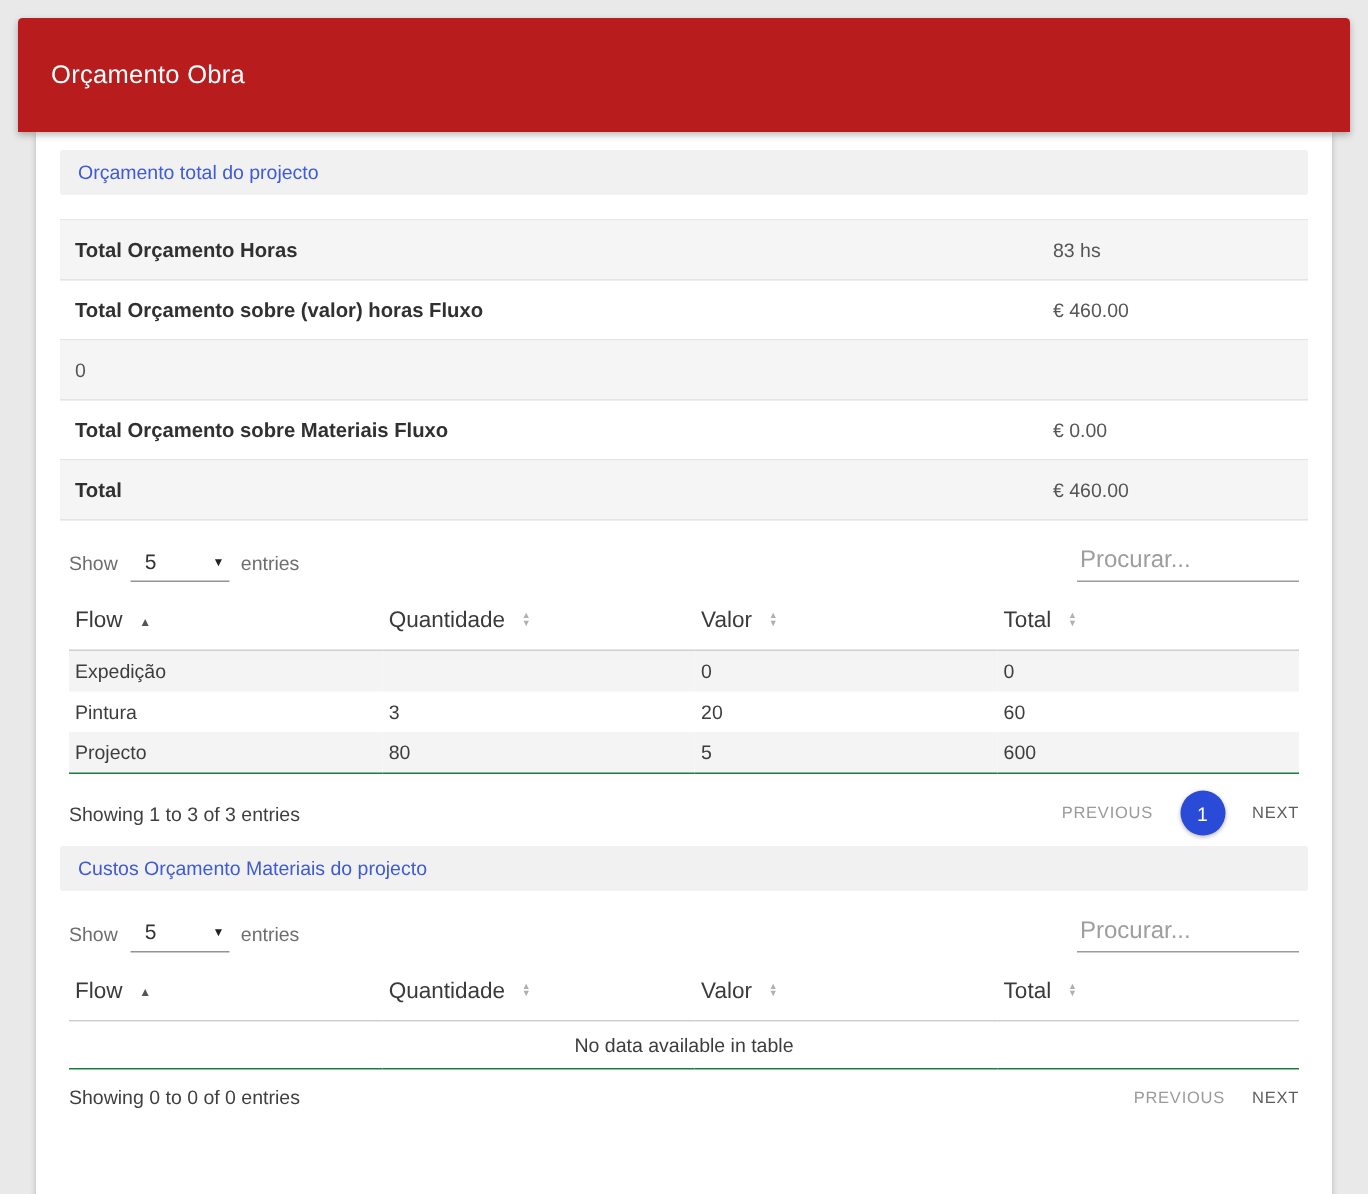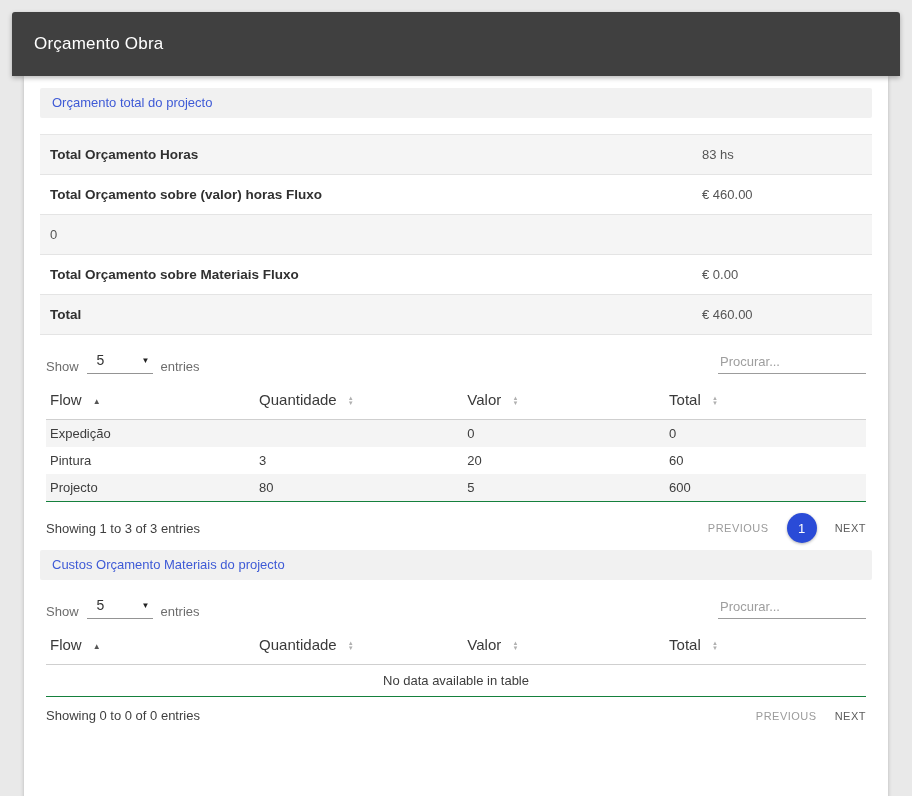--- a/index.html
+++ b/index.html
@@ -6,22 +6,22 @@
   html, body { width: 912px; height: 796px; }
   body {
     background: #e9e9e9;
     font-family: "Liberation Sans", sans-serif;
     overflow: hidden;
   }
   .page { width: 912px; height: 796px; padding: 12px; }
 
   
   .topbar {
-    height: 64px;
-    background: #404040;
+    height: 76px;
+    background: #b91c1c;
     border-radius: 3px 3px 0 0;
     display: flex;
     align-items: center;
     padding: 0 22px;
     box-shadow: 0 2px 5px rgba(0,0,0,.28);
     position: relative;
     z-index: 2;
   }
   .topbar-title { color: #ffffff; font-size: 17px; letter-spacing: .2px; }
 
@@ -60,36 +60,36 @@
   .summary-label { flex: 1; font-weight: 700; font-size: 13.5px; color: #303030; }
   .summary-value { width: 160px; font-size: 13px; color: #555555; }
 
   
   .dt-controls {
     display: flex;
     justify-content: space-between;
     align-items: flex-end;
     margin: 14px 6px 8px;
   }
-  .dt-length { font-size: 13px; color: #6d6d6d; display: flex; align-items: flex-end; gap: 8px; }
+  .dt-length { font-size: 13px; color: #6d6d6d; display: flex; align-items: center; gap: 8px; }
   .select-wrap { position: relative; display: inline-block; border-bottom: 1px solid #949494; }
   .select-wrap select {
     appearance: none; -webkit-appearance: none; -moz-appearance: none;
     border: 0; background: transparent; outline: none;
     font-family: "Liberation Sans", sans-serif;
     font-size: 14px; color: #333333;
     padding: 3px 24px 5px 10px; width: 66px; cursor: pointer;
   }
   .select-caret {
     position: absolute; right: 3px; top: 50%; transform: translateY(-55%);
     font-size: 8px; color: #222222; pointer-events: none;
   }
   .dt-search input {
     border: 0; border-bottom: 1px solid #9c9c9c; background: transparent;
-    width: 148px; font-size: 13px; padding: 4px 2px; outline: none; color: #333333;
+    width: 148px; font-size: 16px; padding: 4px 2px; outline: none; color: #333333;
     font-family: "Liberation Sans", sans-serif;
   }
   .dt-search input::placeholder { color: #9e9e9e; }
 
   
   .data-table {
     width: calc(100% - 12px);
     margin: 4px 6px;
     border-collapse: collapse;
     border-bottom: 1px solid #15803d;

